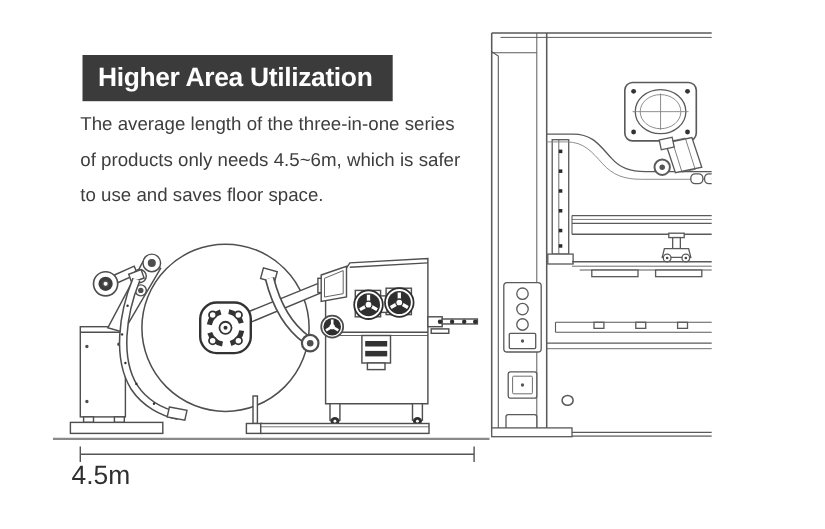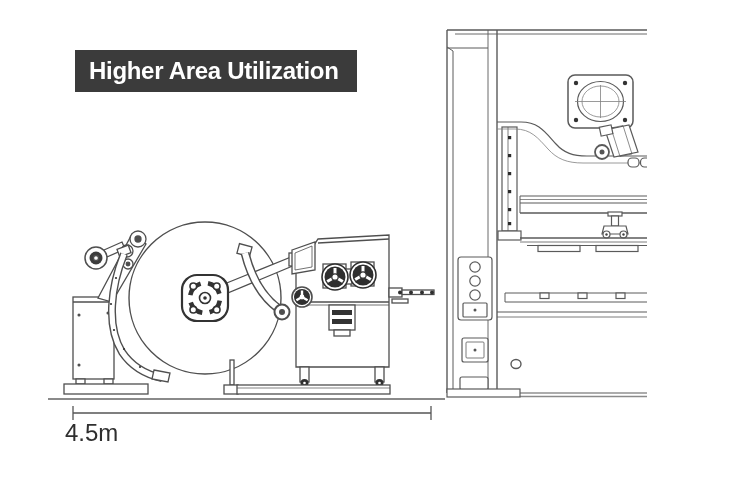--- a/index.html
+++ b/index.html
@@ -19,20 +19,25 @@
 </style>
 </head>
 <body>
 
 <div class="stage">
 
   <div class="banner">
     <span class="banner-title">Higher Area Utilization</span>
   </div>
 
+  <div class="desc">
+    <div class="desc-line">The average length of the three-in-one series</div>
+    <div class="desc-line">of products only needs 4.5~6m, which is safer</div>
+    <div class="desc-line">to use and saves floor space.</div>
+  </div>
 
   <svg id="left-machine" class="svg-wrap" viewBox="0 0 400 240">
     <g stroke="#4f4f4f" fill="#ffffff" stroke-width="1.3">
 
       <line x1="0" y1="179" x2="397" y2="179" stroke="#8a8a8a" stroke-width="2"></line>
 
       <g>
         <rect x="25" y="77" width="41" height="82"></rect>
         <line x1="25" y1="82" x2="66" y2="82"></line>
         <circle cx="31" cy="95" r="0.9" fill="#4f4f4f"></circle>

